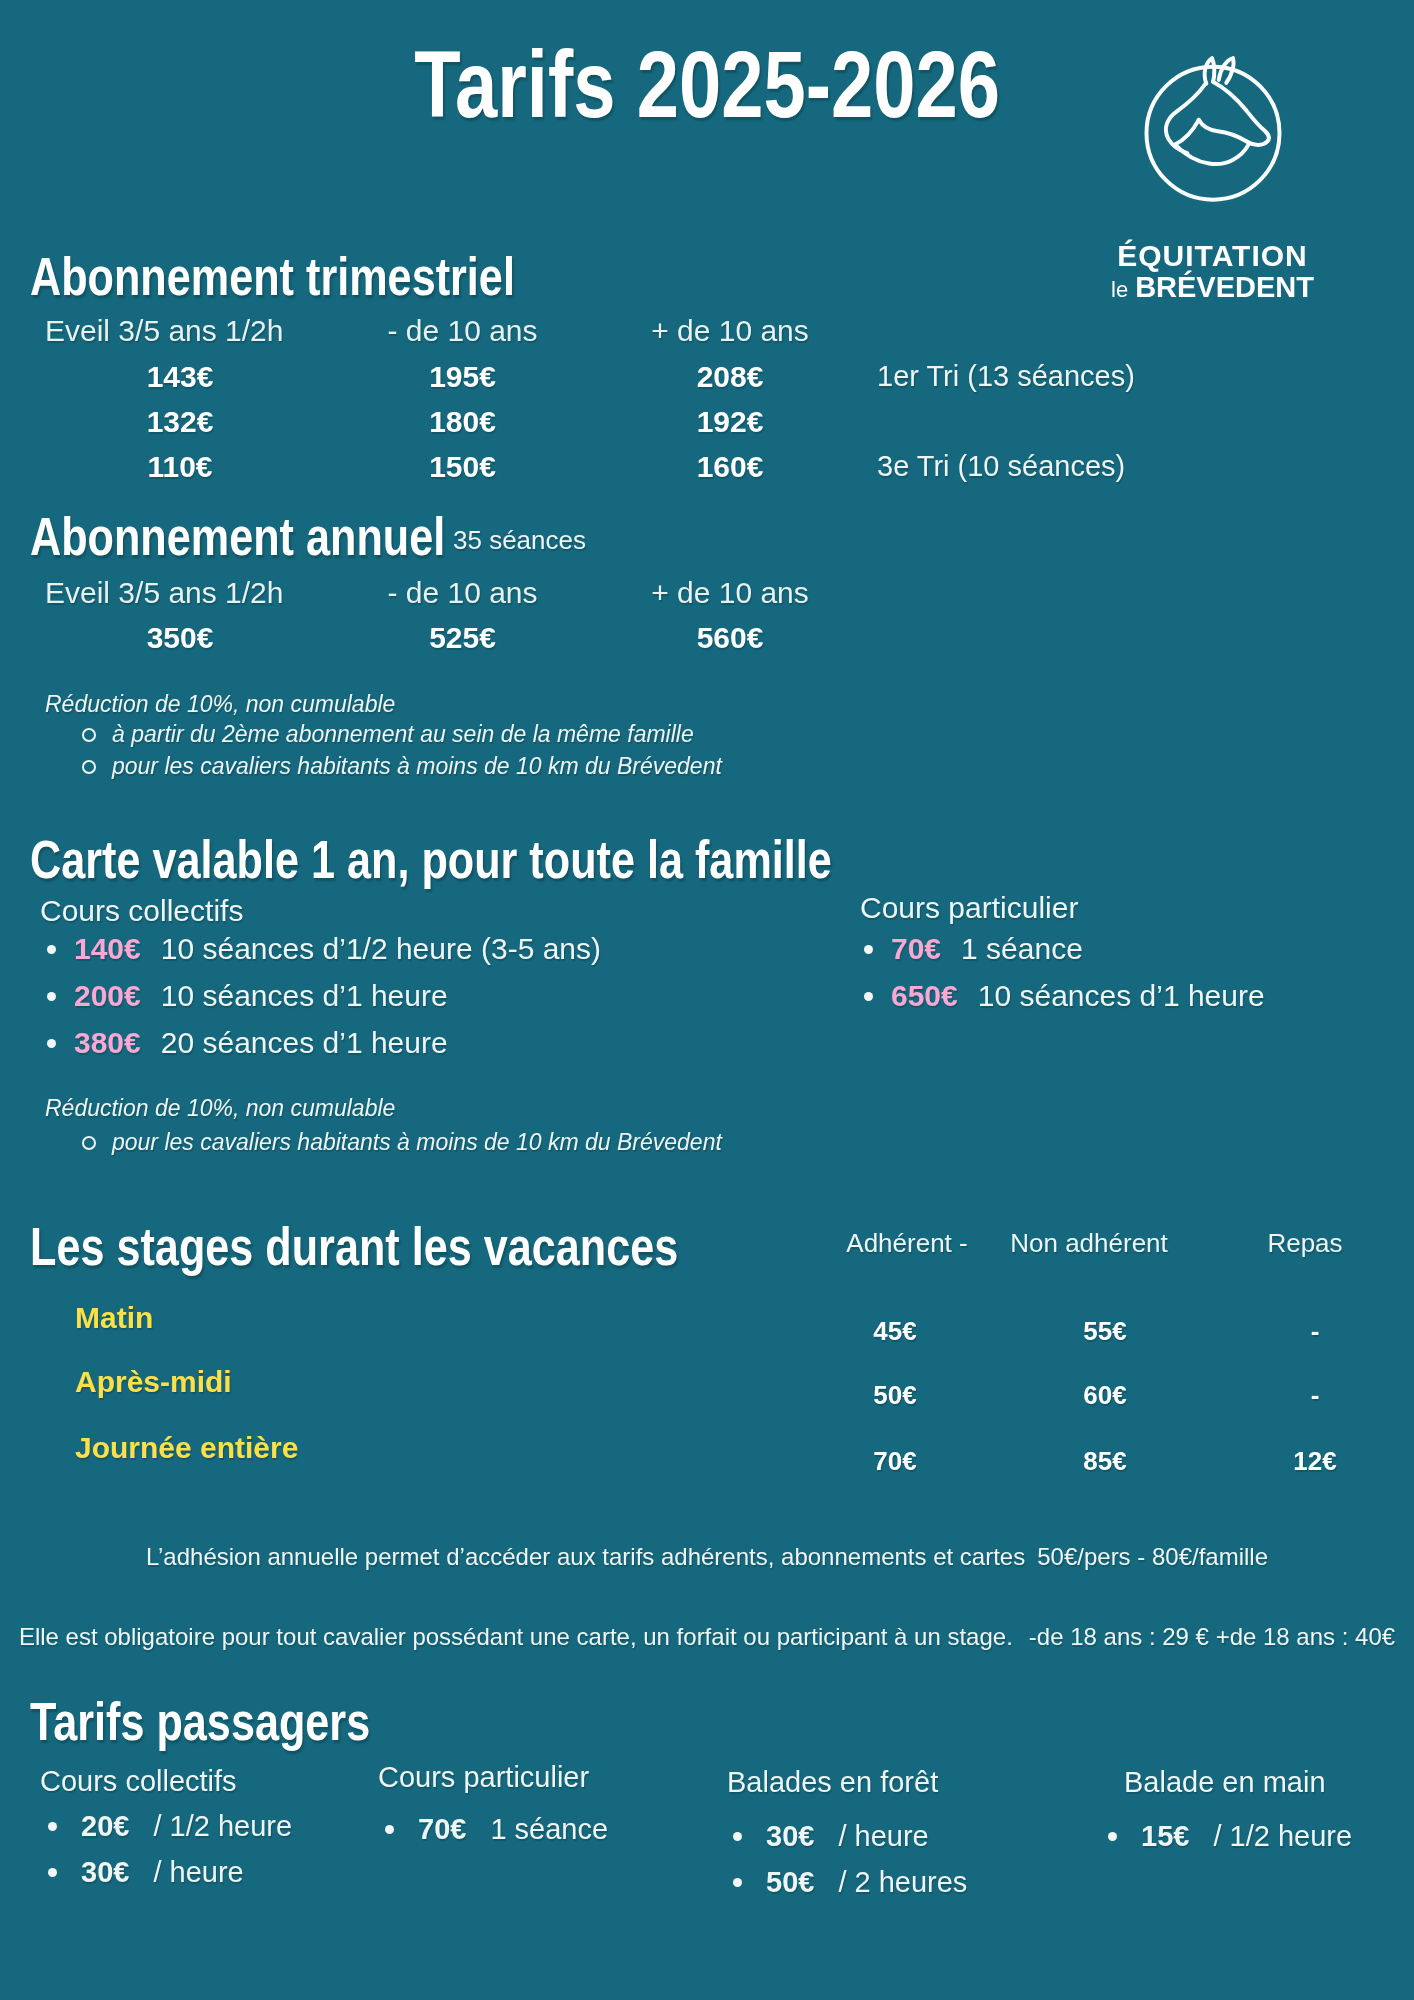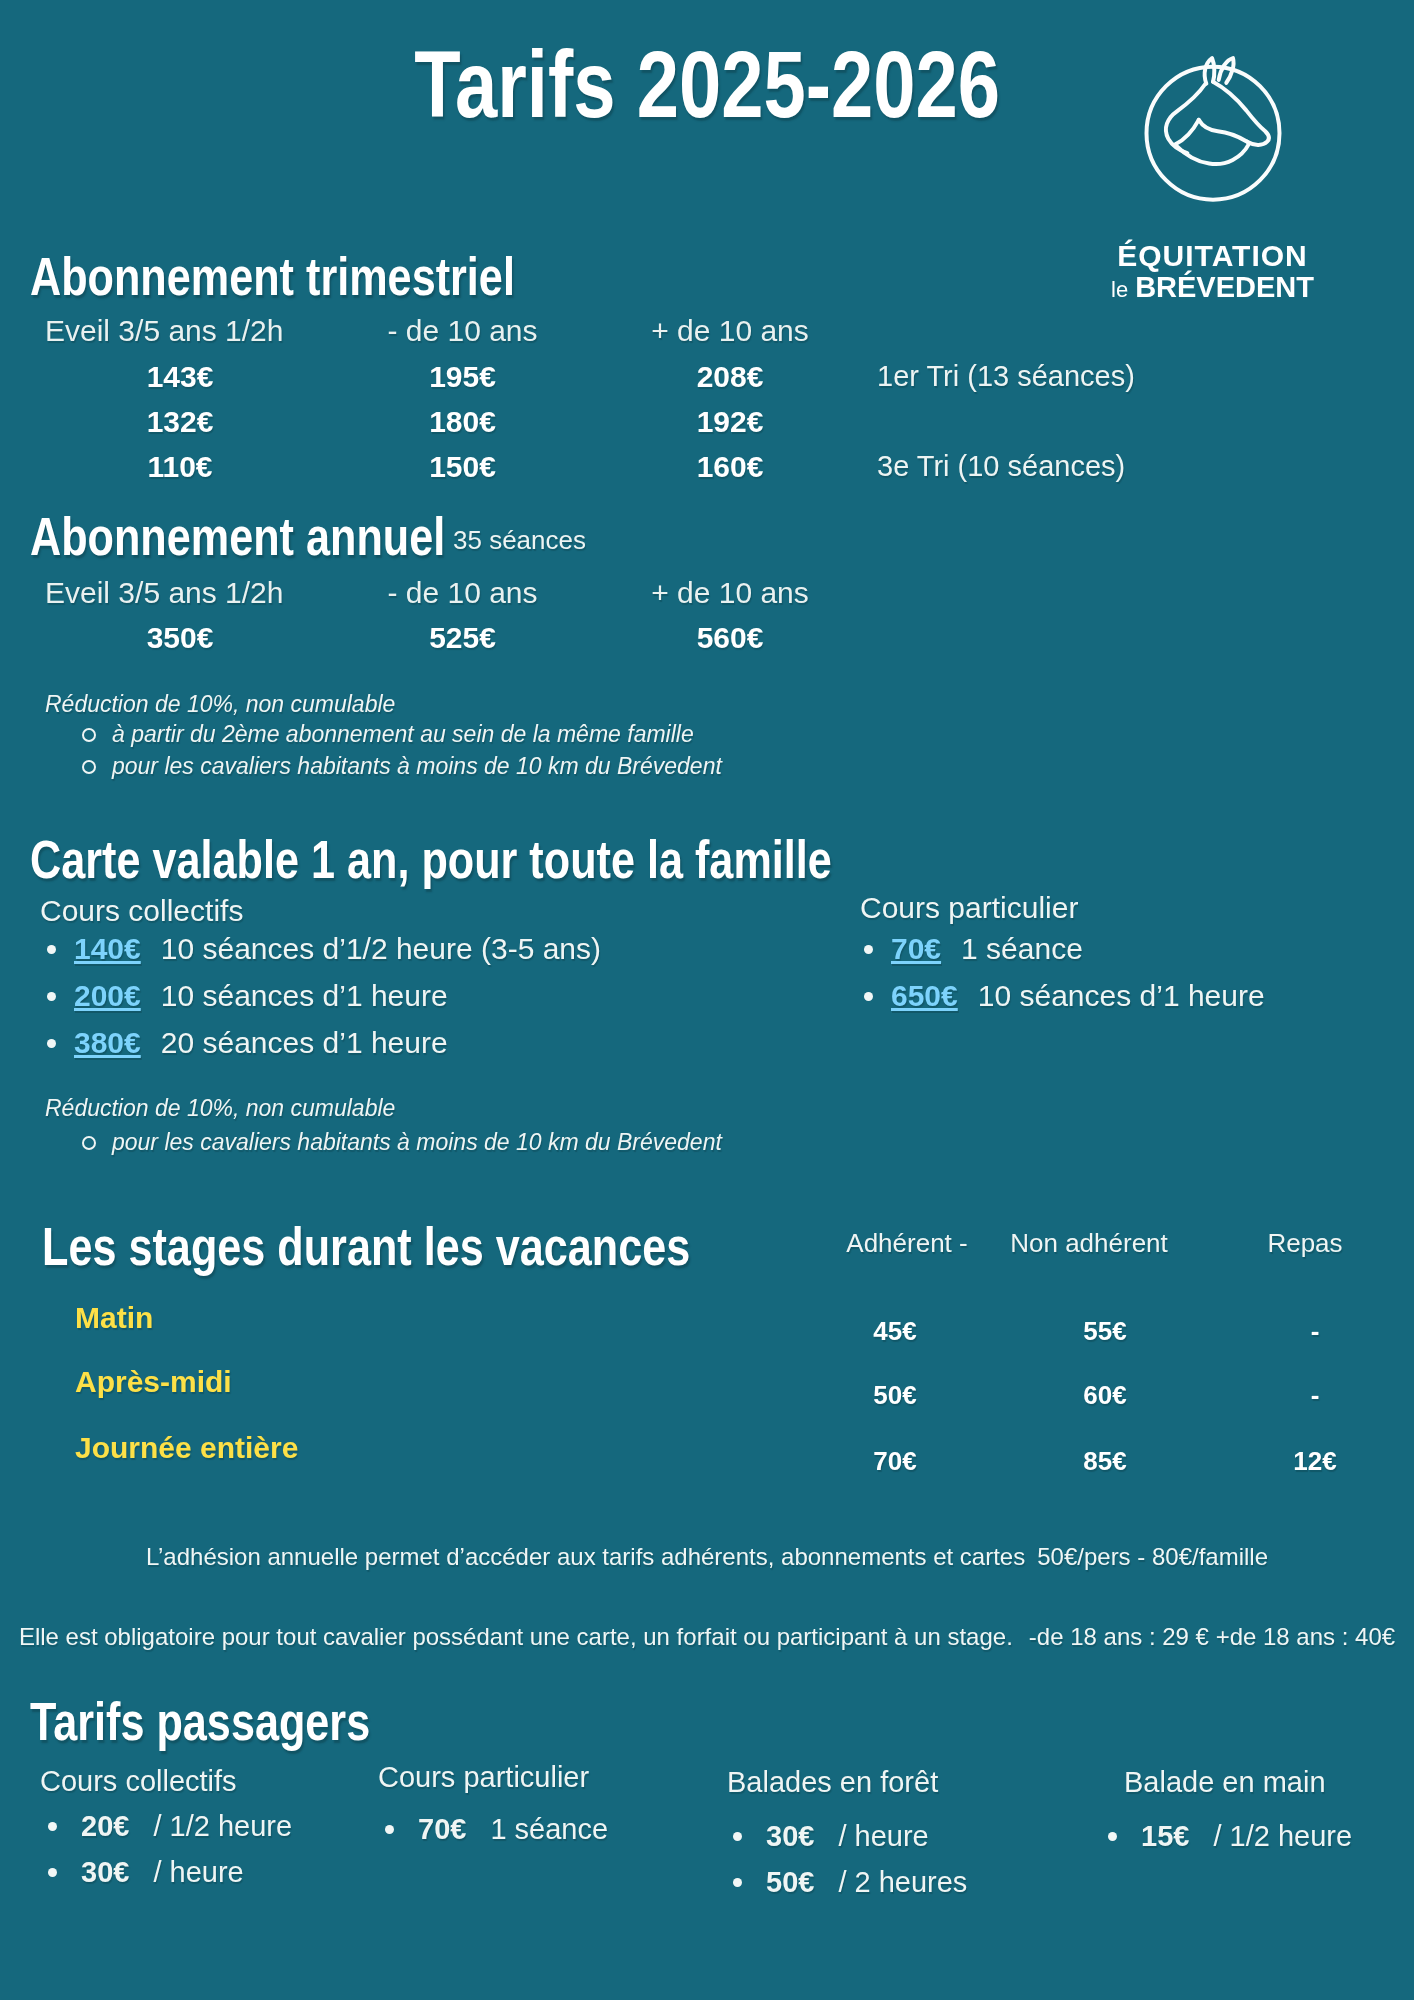--- a/index.html
+++ b/index.html
@@ -26,21 +26,21 @@
   .cell-lbl{font-size:29px;color:#EDF4F3;padding-left:12px;text-align:left;}
   .sub-note{position:absolute;font-size:26px;color:#EDF4F3;line-height:1;}
   
   .note-title{position:absolute;font-style:italic;font-size:23px;color:#EFF5F4;line-height:1.1;}
   .note-bullet{position:absolute;display:flex;align-items:center;gap:16px;font-style:italic;font-size:23px;color:#EFF5F4;line-height:1.1;}
   .ring{width:10px;height:10px;border:2.5px solid #EFF5F4;border-radius:50%;flex:0 0 auto;}
   
   .blist-title{position:absolute;font-size:30px;color:#EFF5F4;line-height:1;}
   .bitem{position:absolute;display:flex;align-items:center;gap:18px;font-size:30px;line-height:1;color:#EFF5F4;}
   .dot{width:9px;height:9px;border-radius:50%;background:#F2F7F6;flex:0 0 auto;}
-  .bitem b{color:#7dd3fc;text-decoration:underline;}
+  .bitem b{color:#f9a8d4;}
   .bitem .desc{margin-left:2px;}
   
   .st-h{position:absolute;font-size:26px;color:#EFF5F4;text-align:center;line-height:1;}
   .st-lbl{position:absolute;left:75px;font-size:30px;font-weight:bold;color:#fde047;line-height:1;}
   .st-val{position:absolute;font-size:26px;font-weight:bold;color:#FFFFFF;text-align:center;line-height:1;}
   
   .footnote{position:absolute;left:0;right:0;text-align:center;font-size:24px;color:#F0F6F5;line-height:1.15;}
   .footnote .gap{margin-left:12px;}
   
   .pass-title{position:absolute;font-size:29px;color:#EFF5F4;line-height:1;}
@@ -165,21 +165,21 @@
     <b>650€</b>
     <span class="desc">10 séances d’1 heure</span>
   </div>
 
   <div class="note-title body-shadow" style="top:1096px;left:45px;">Réduction de 10%, non cumulable</div>
   <div class="note-bullet body-shadow" style="top:1130px;left:82px;">
     <span class="ring"></span>
     <span>pour les cavaliers habitants à moins de 10 km du Brévedent</span>
   </div>
 
-  <div class="h-section" style="top:1215px;left:42px;">
+  <div class="h-section" style="top:1215px;left:30px;">
     <span class="cond">Les stages durant les vacances</span>
   </div>
   <div class="st-h body-shadow" style="top:1230px;left:792px;width:230px;">Adhérent  -</div>
   <div class="st-h body-shadow" style="top:1230px;left:984px;width:210px;">Non adhérent</div>
   <div class="st-h body-shadow" style="top:1230px;left:1210px;width:190px;">Repas</div>
 
   <div class="st-lbl body-shadow" style="top:1303px;">Matin</div>
   <div class="st-val body-shadow" style="top:1318px;left:790px;width:210px;">45€</div>
   <div class="st-val body-shadow" style="top:1318px;left:1000px;width:210px;">55€</div>
   <div class="st-val body-shadow" style="top:1318px;left:1210px;width:210px;">-</div>

